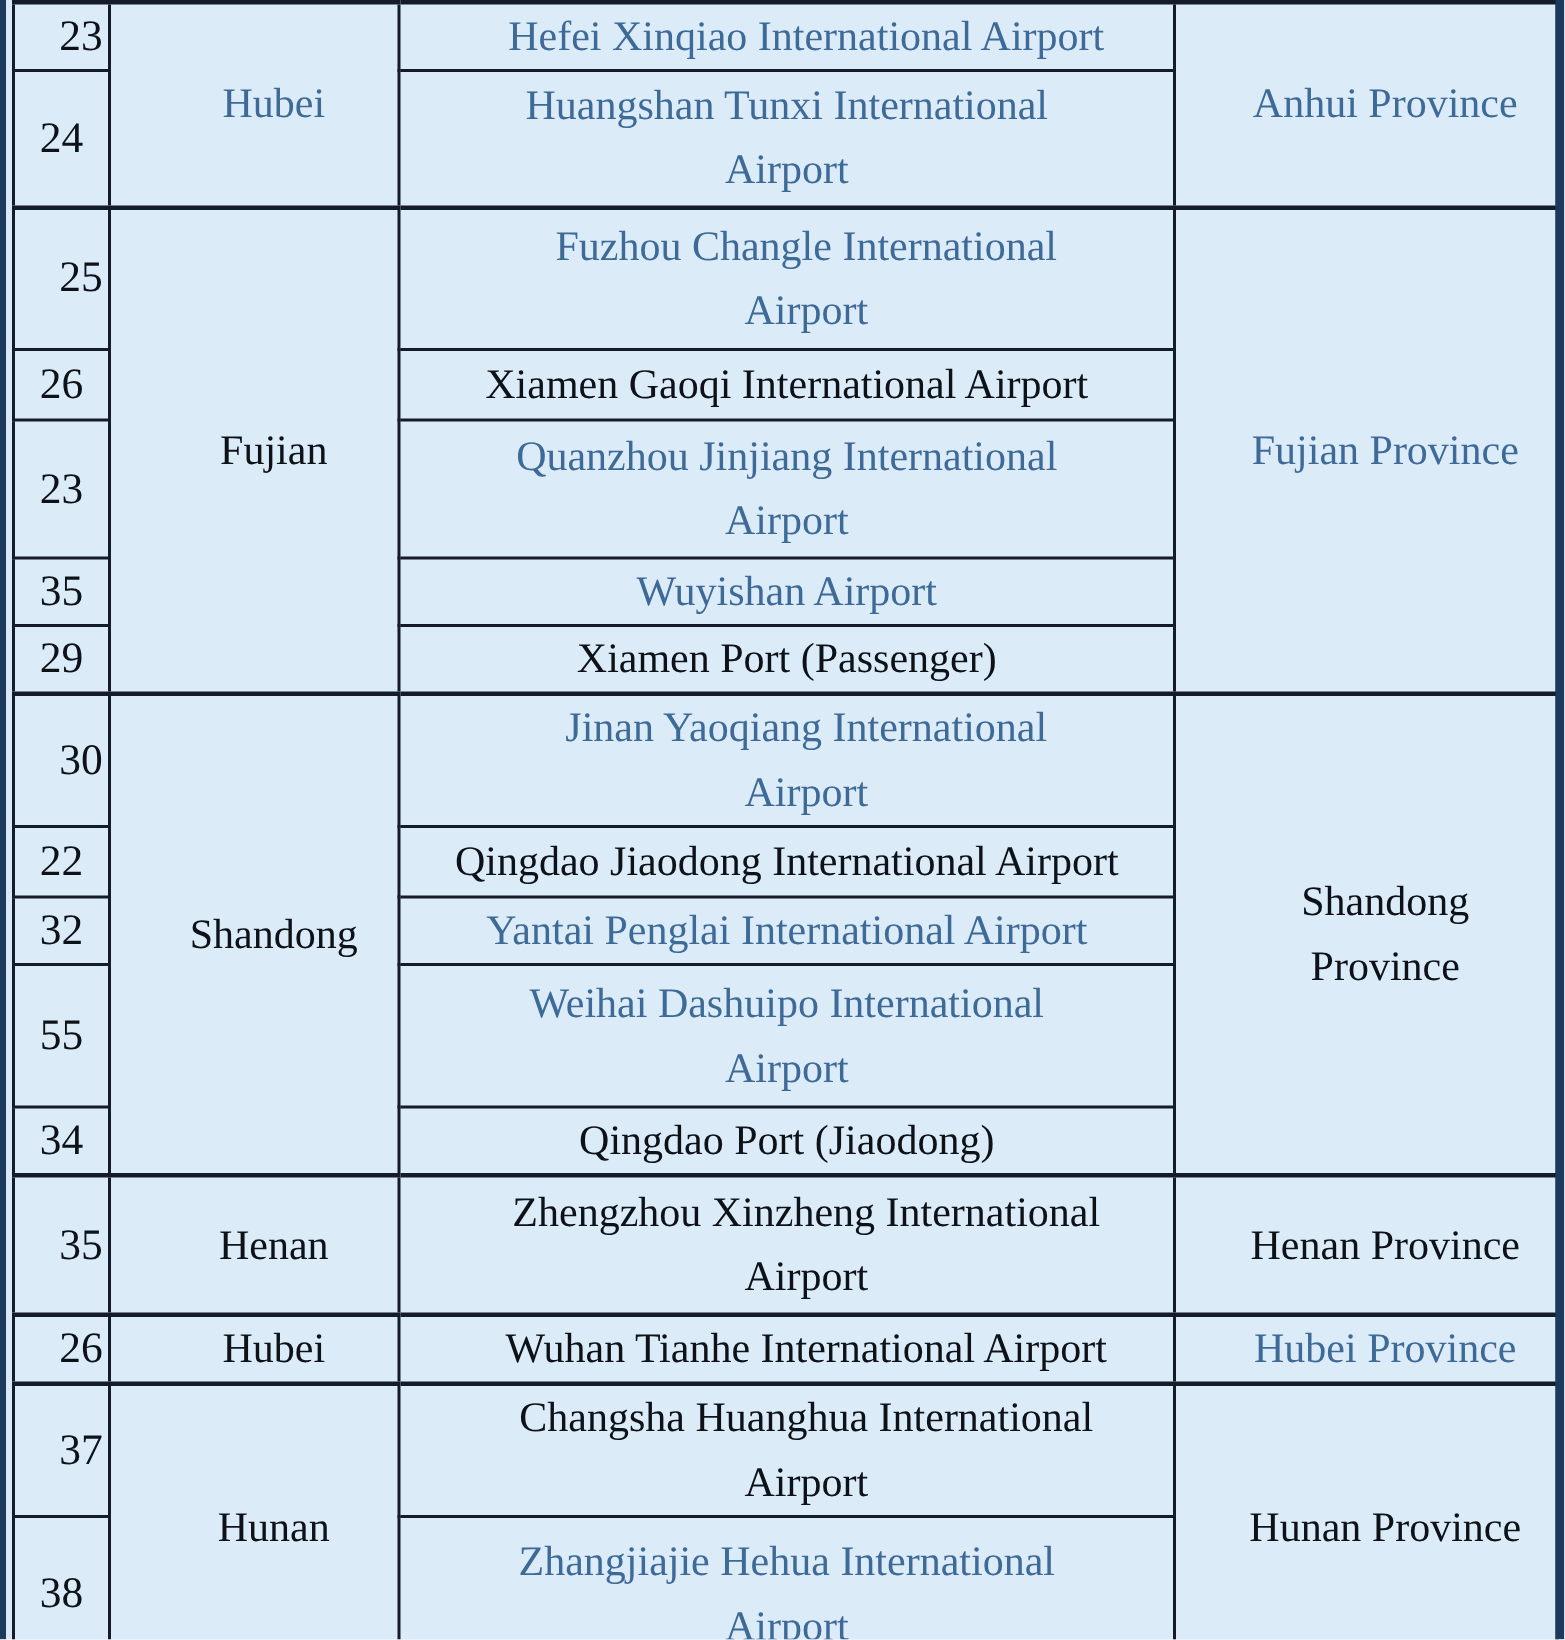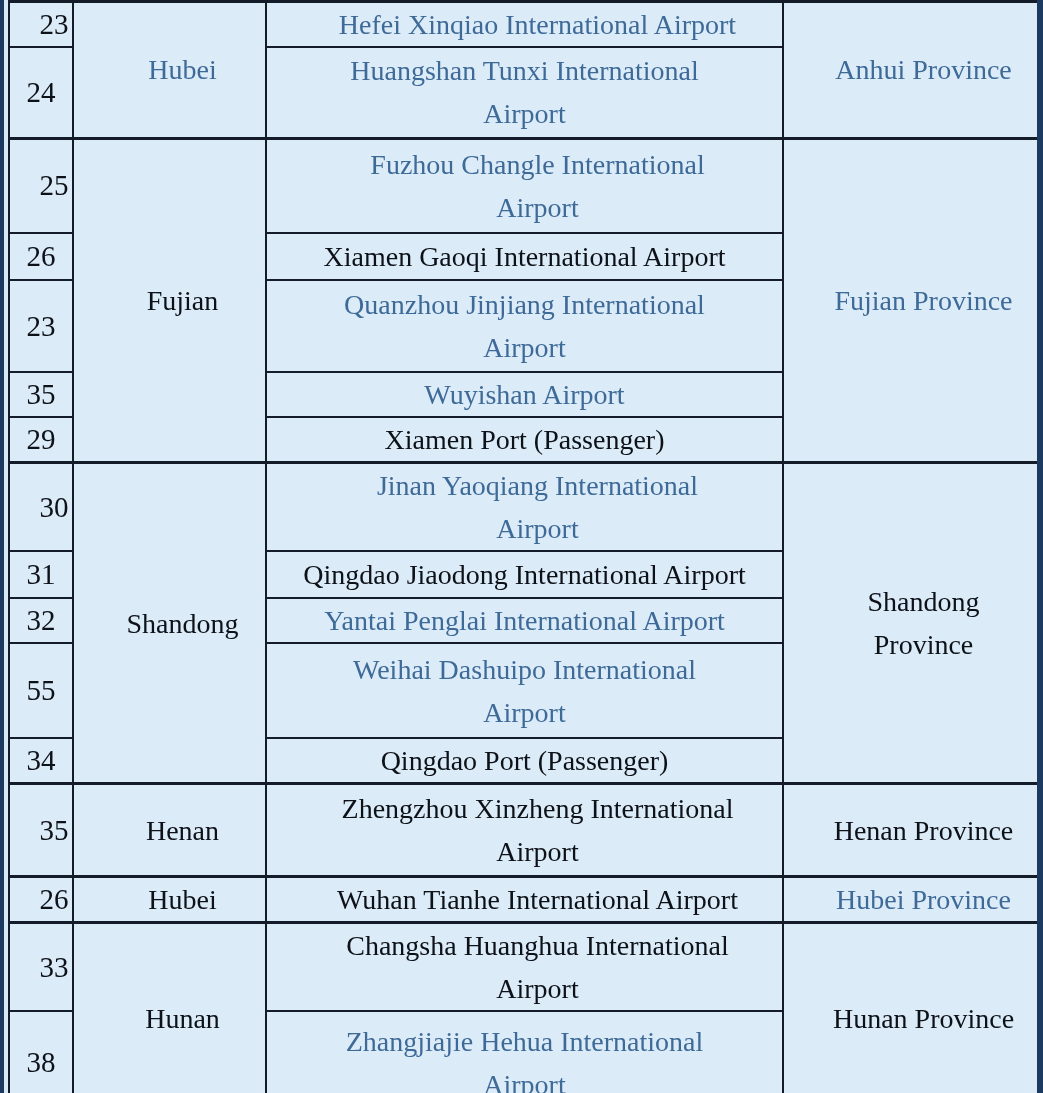--- a/index.html
+++ b/index.html
@@ -127,54 +127,54 @@
 
       <tr class="group-start">
         <td class="c-no">30</td>
         <td class="c-region tone-plain" rowspan="5">Shandong</td>
         <td class="c-airport tone-em">Jinan Yaoqiang International
 Airport</td>
         <td class="c-province tone-plain" rowspan="5">Shandong
 Province</td>
       </tr>
       <tr>
-        <td class="c-no">31</td>
+        <td class="c-no">22</td>
         <td class="c-airport tone-plain">Qingdao Jiaodong International Airport</td>
       </tr>
       <tr>
         <td class="c-no">32</td>
         <td class="c-airport tone-em">Yantai Penglai International Airport</td>
       </tr>
       <tr>
         <td class="c-no">55</td>
         <td class="c-airport tone-em">Weihai Dashuipo International
 Airport</td>
       </tr>
       <tr>
         <td class="c-no">34</td>
-        <td class="c-airport tone-plain">Qingdao Port (Passenger)</td>
+        <td class="c-airport tone-plain">Qingdao Port (Jiaodong)</td>
       </tr>
 
       <tr class="group-start">
         <td class="c-no">35</td>
         <td class="c-region tone-plain">Henan</td>
         <td class="c-airport tone-plain">Zhengzhou Xinzheng International
 Airport</td>
         <td class="c-province tone-plain">Henan Province</td>
       </tr>
 
       <tr class="group-start">
         <td class="c-no">26</td>
         <td class="c-region tone-plain">Hubei</td>
         <td class="c-airport tone-plain">Wuhan Tianhe International Airport</td>
         <td class="c-province tone-em">Hubei Province</td>
       </tr>
 
       <tr class="group-start">
-        <td class="c-no">33</td>
+        <td class="c-no">37</td>
         <td class="c-region tone-plain" rowspan="2">Hunan</td>
         <td class="c-airport tone-plain">Changsha Huanghua International
 Airport</td>
         <td class="c-province tone-plain" rowspan="2">Hunan Province</td>
       </tr>
       <tr>
         <td class="c-no">38</td>
         <td class="c-airport tone-em">Zhangjiajie Hehua International
 Airport</td>
       </tr>

